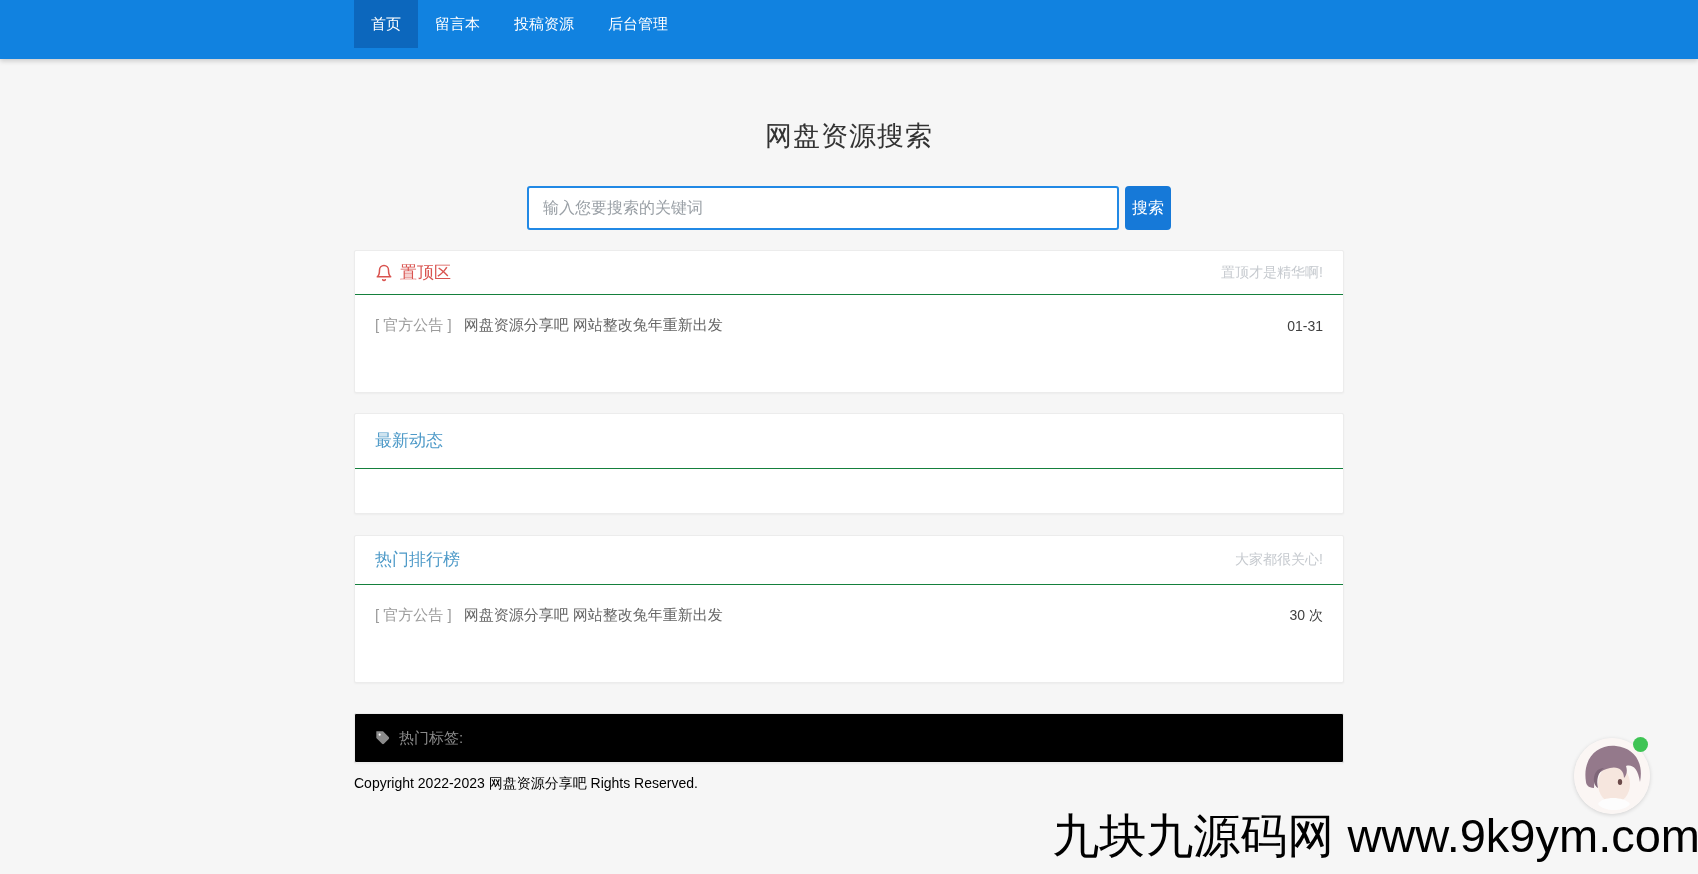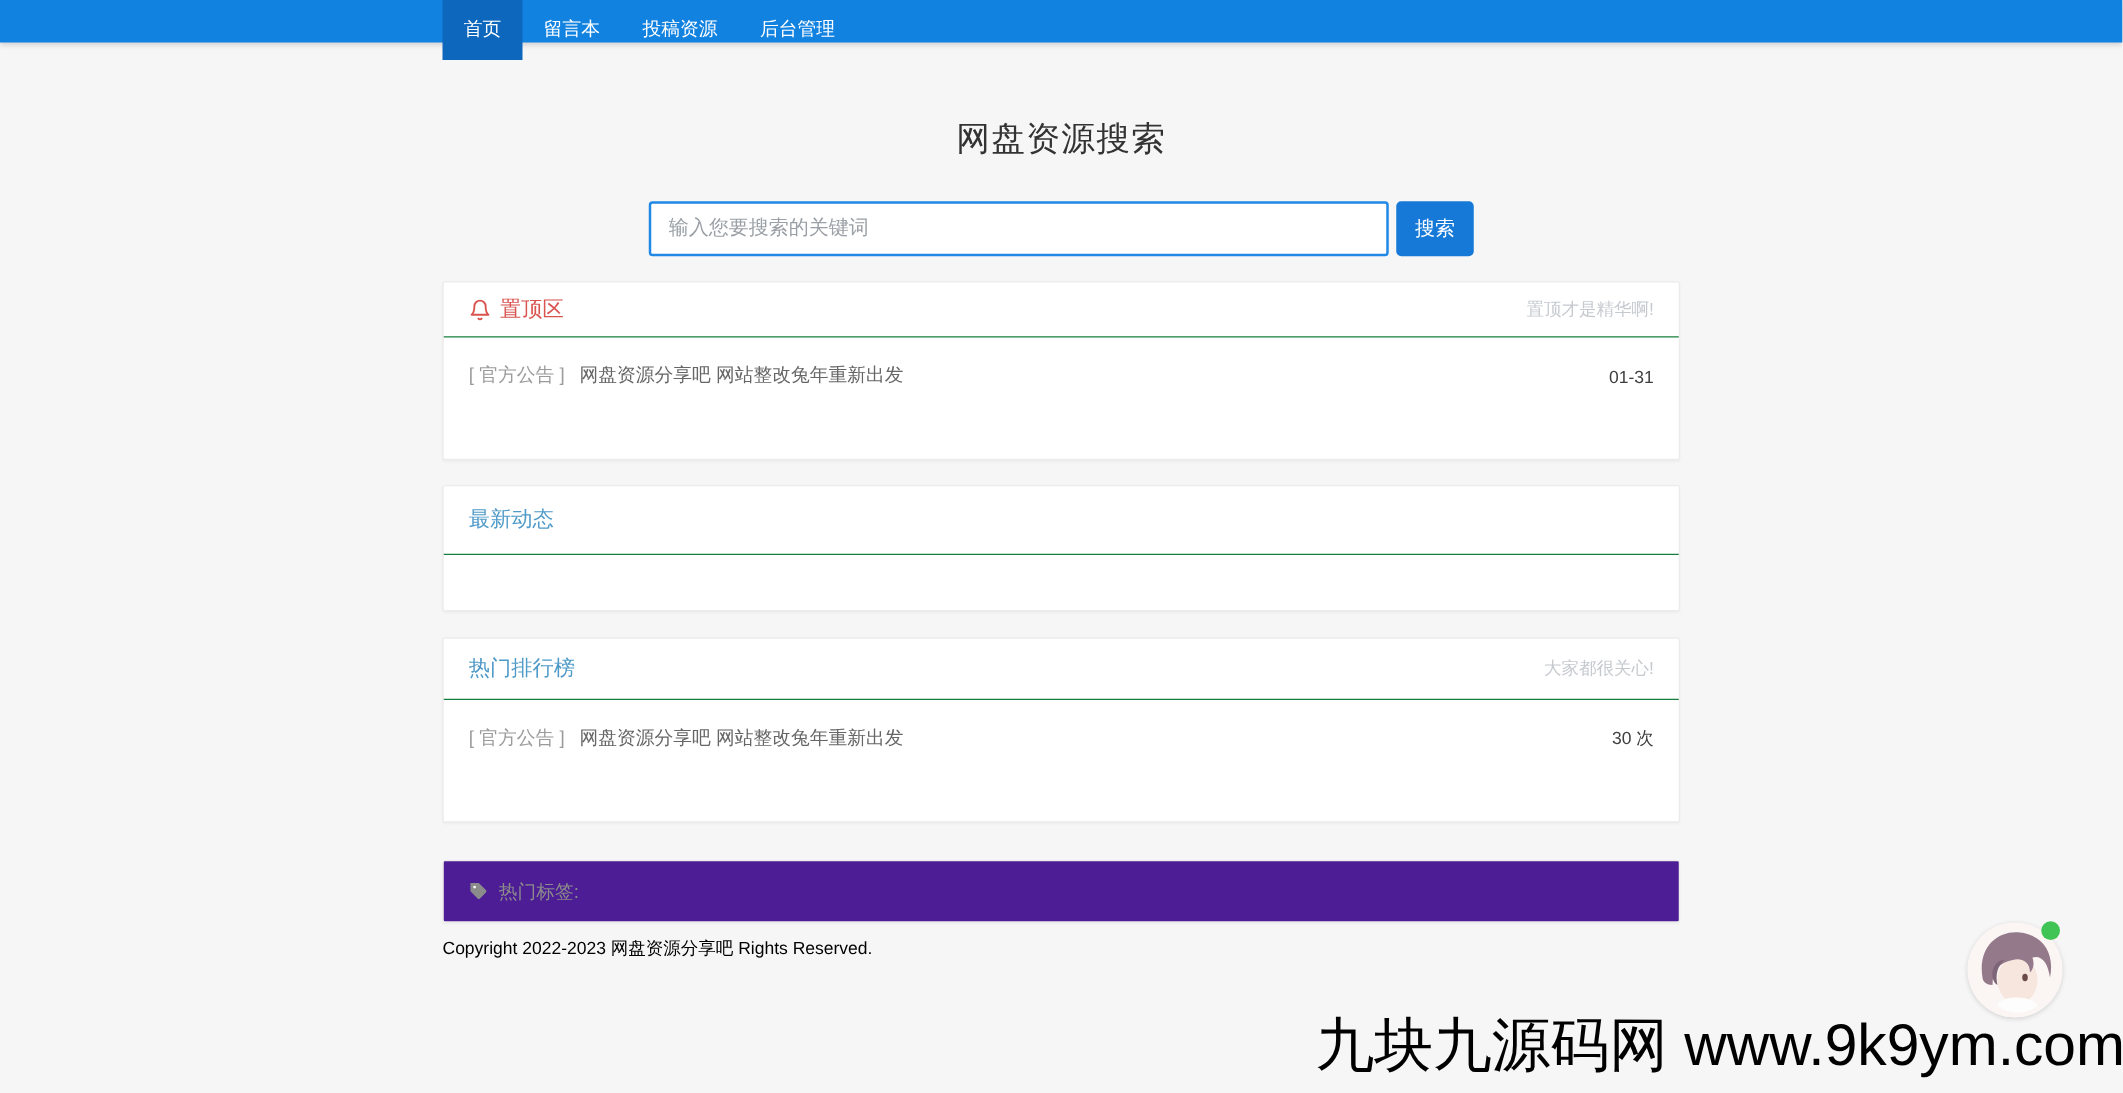--- a/index.html
+++ b/index.html
@@ -5,21 +5,21 @@
   * { margin: 0; padding: 0; box-sizing: border-box; }
   html, body { width: 1698px; height: 874px; }
   body {
     font-family: "Liberation Sans", "DejaVu Sans", sans-serif;
     background: #f6f6f6;
     position: relative;
     overflow: hidden;
   }
   
   .navbar {
-    height: 34px;
+    height: 59px;
     background: #1182e0;
     box-shadow: 0 2px 5px rgba(0,0,0,.18);
     position: relative;
     z-index: 10;
   }
   .nav-inner { width: 990px; margin: 0 auto; display: flex; height: 48px; }
   .nav-item {
     display: block; line-height: 48px; padding: 0 17px;
     color: #fff; font-size: 15px; text-decoration: none; cursor: pointer;
   }
@@ -36,21 +36,21 @@
   }
   .search-input {
     width: 592px; height: 44px;
     border: 2px solid #2189e5; border-radius: 3px;
     padding: 0 14px; font-size: 16px; color: #333;
     outline: none; background: #fff;
     font-family: "Liberation Sans", "DejaVu Sans", sans-serif;
   }
   .search-input::placeholder { color: #9aa0a6; }
   .search-btn {
-    width: 62px; height: 44px;
+    width: 46px; height: 44px;
     background: #1679d8; color: #fff; border: none; border-radius: 4px;
     font-size: 16px; cursor: pointer;
     font-family: "Liberation Sans", "DejaVu Sans", sans-serif;
   }
   
   .container { width: 990px; margin: 0 auto; }
   .panel {
     background: #fff; border: 1px solid #ececec; border-radius: 2px;
     box-shadow: 0 1px 2px rgba(0,0,0,.04);
   }
@@ -72,21 +72,21 @@
   .item-meta { color: #404040; font-size: 14px; }
   .panel-filler { height: 36px; }
   .empty-row { height: 44px; }
   .p-top20 { margin-top: 20px; }
   .p-top21 { margin-top: 21px; }
   
   .header-lg { padding: 15px 20px 16px; }
   .header-md { padding: 12px 20px 13px; }
   
   .bar {
-    background: #4c1d95; border: 1px solid #ececec; border-radius: 2px;
+    background: #000000; border: 1px solid #ececec; border-radius: 2px;
     box-shadow: 0 1px 2px rgba(0,0,0,.04);
     height: 50px; display: flex; align-items: center; gap: 8px;
     padding: 0 20px; font-size: 15px; color: #8b8b8b;
   }
   .bar.tags { margin-top: 30px; }
   .bar.links { margin-top: 28px; }
   .icon-16 { width: 16px; height: 16px; display: inline-block; flex: 0 0 auto; }
   .icon-18 { width: 18px; height: 18px; display: inline-block; flex: 0 0 auto; }
   
   .footer {

